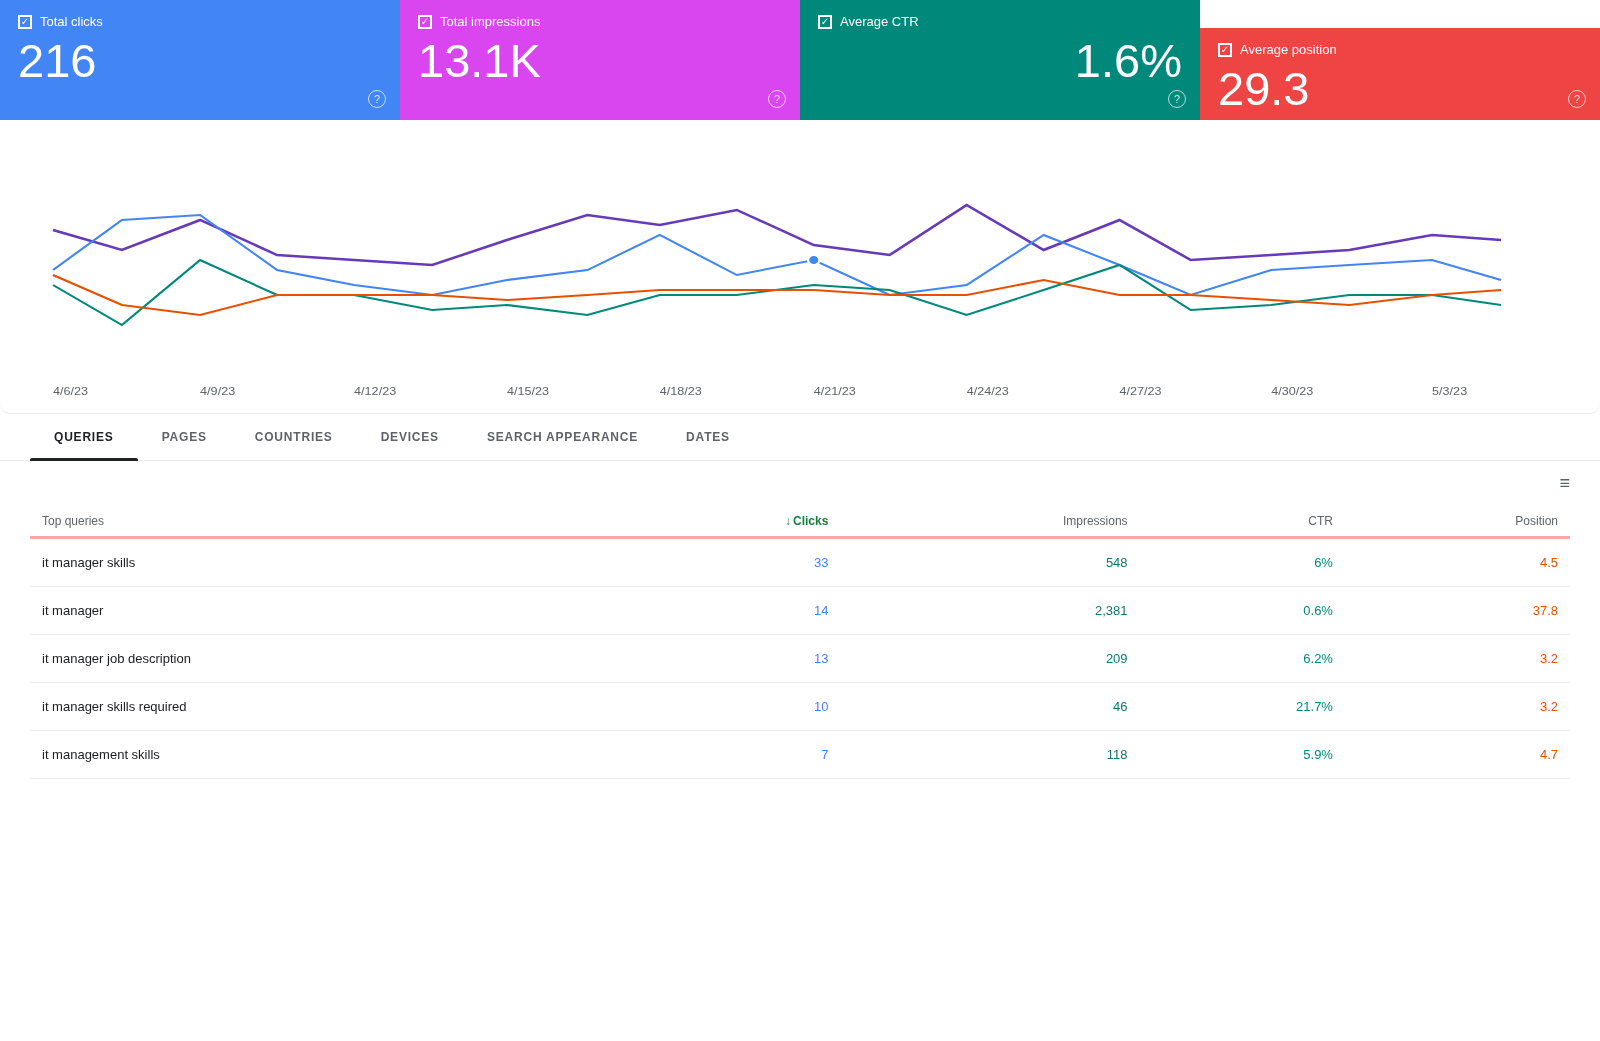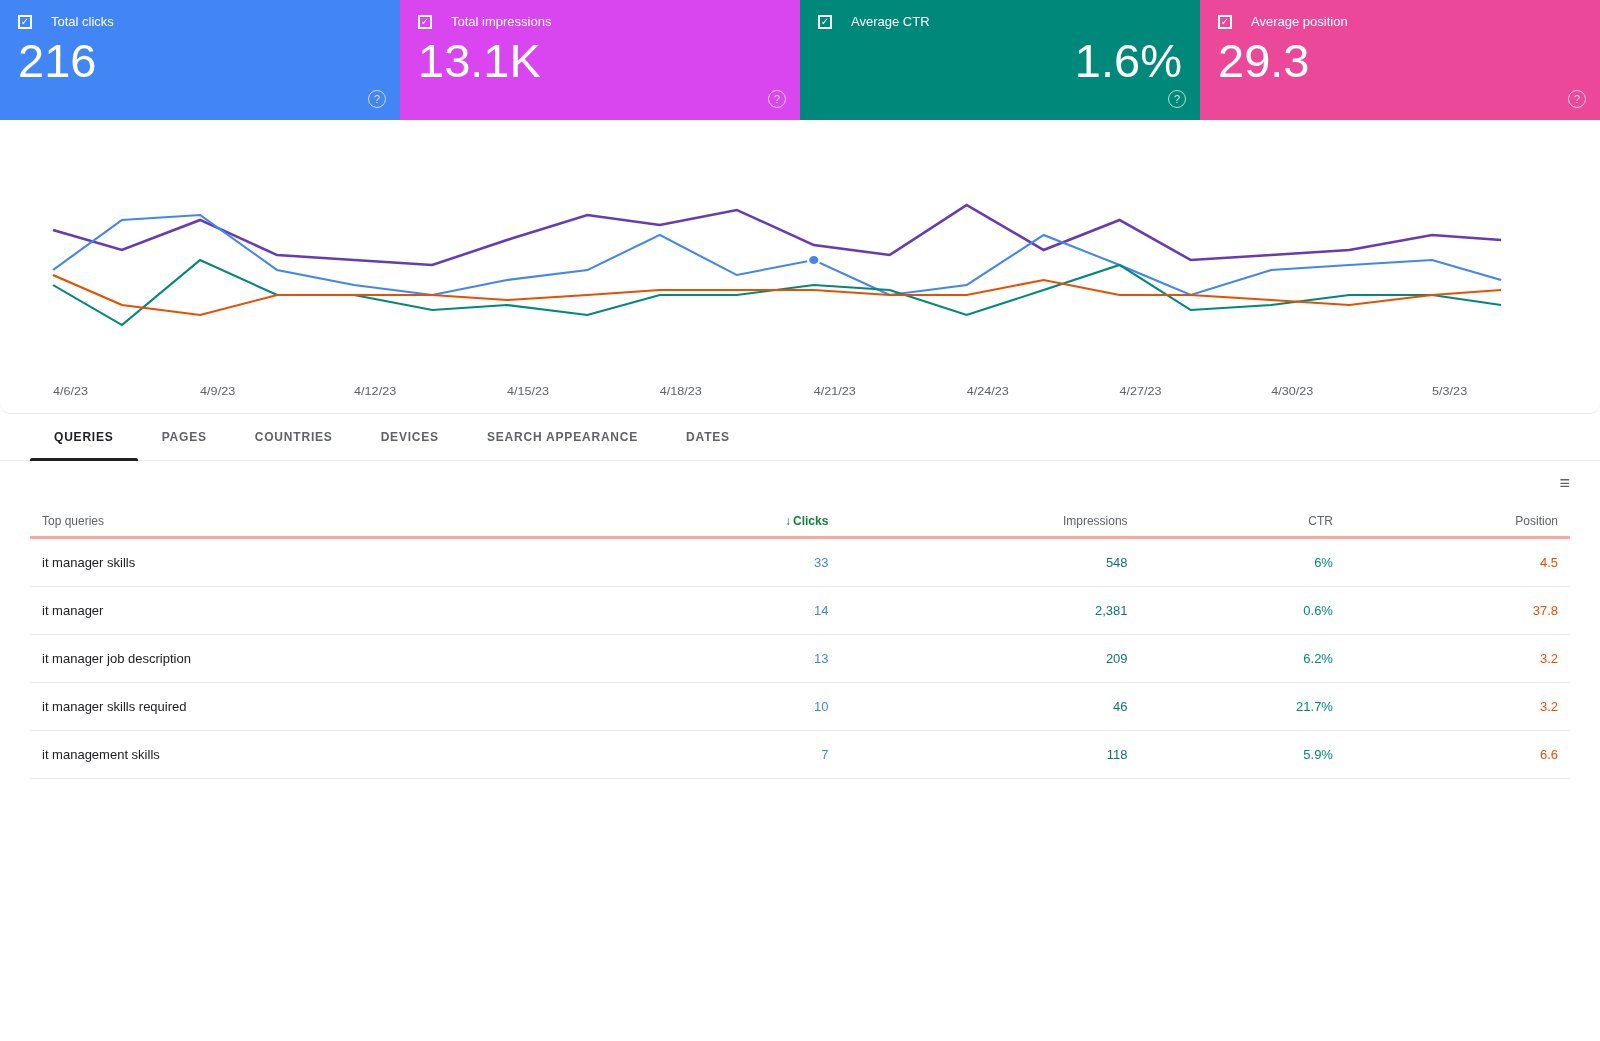--- a/index.html
+++ b/index.html
@@ -12,26 +12,26 @@
     }
     .metric-card {
       flex: 1;
       padding: 14px 18px;
       color: #fff;
       position: relative;
     }
     .metric-card.blue { background: #4285f4; }
     .metric-card.purple { background: #d946ef; }
     .metric-card.teal { background: #00897b; text-align: right; }
-    .metric-card.orange { background: #ec4899; }
+    .metric-card.orange { background: #ef4444; margin-top: 28px; }
 
     .metric-label {
       display: flex;
       align-items: center;
-      gap: 19px;
+      gap: 8px;
       font-size: 13px;
       font-weight: 500;
       margin-bottom: 8px;
     }
     .metric-checkbox {
       width: 14px; height: 14px;
       border: 2px solid #fff;
       display: inline-flex; align-items: center; justify-content: center;
       flex-shrink: 0;
     }
@@ -280,17 +280,17 @@
     <td class="clicks">10</td>
     <td class="impressions">46</td>
     <td class="ctr">21.7%</td>
     <td class="position">3.2</td>
   </tr>
         <tr>
     <td>it management skills</td>
     <td class="clicks">7</td>
     <td class="impressions">118</td>
     <td class="ctr">5.9%</td>
-    <td class="position">6.6</td>
+    <td class="position">4.7</td>
   </tr>
       </tbody>
   </table>
 </div>
 
 </body></html>

